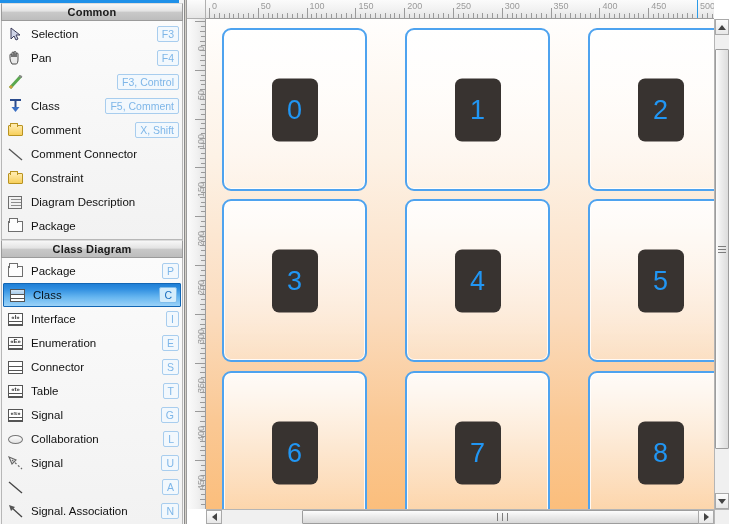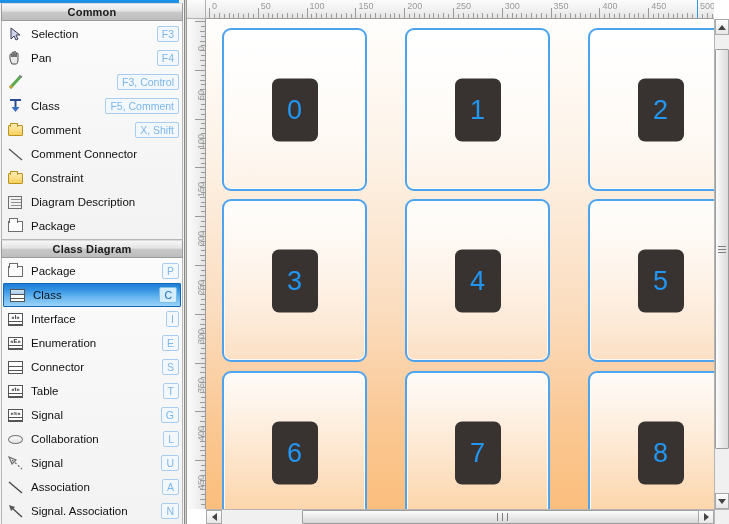--- a/index.html
+++ b/index.html
@@ -414,21 +414,20 @@
             </span>
             <span class="pal-label">Signal</span>
             <span class="shortcut">U</span>
           </div>
           <div class="pal-row">
             <span class="pal-ico">
               <svg width="18" height="16" viewBox="0 0 18 16">
                 <line x1="2" y1="3" x2="15" y2="14" stroke="#444" stroke-width="1.3"></line>
               </svg>
             </span>
-            <span class="pal-label">Association</span>
             <span class="shortcut">A</span>
           </div>
           <div class="pal-row">
             <span class="pal-ico">
               <svg width="18" height="16" viewBox="0 0 18 16">
                 <line x1="4" y1="4" x2="15" y2="14" stroke="#444" stroke-width="1.3"></line>
                 <path d="M2 2 L8 4 L4 8 Z" fill="#555"></path>
               </svg>
             </span>
             <span class="pal-label">Signal. Association</span>

